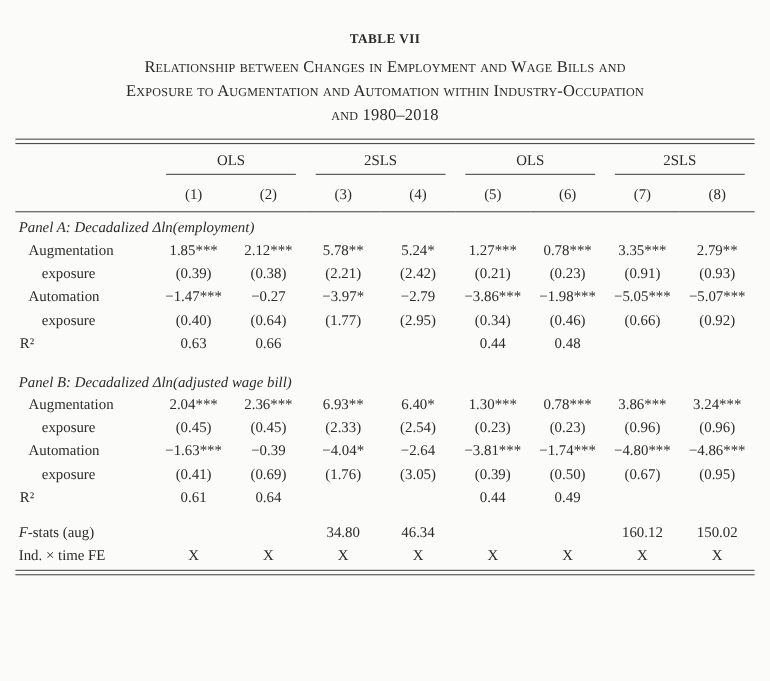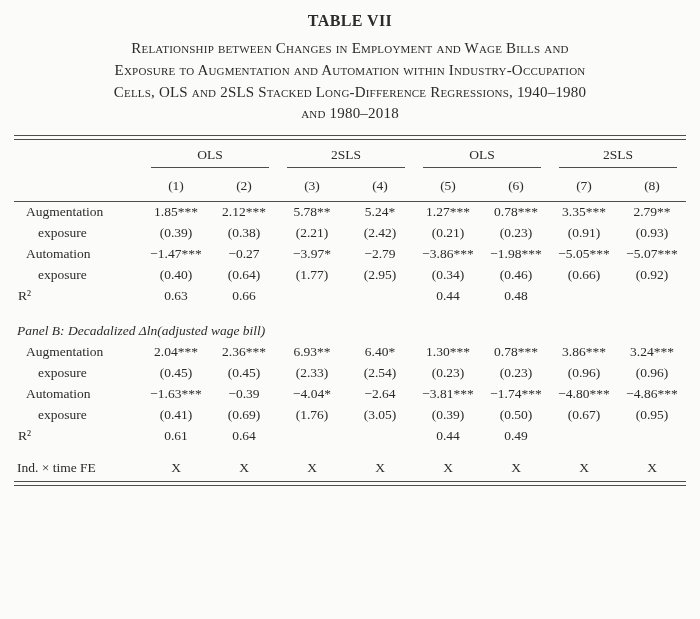--- a/index.html
+++ b/index.html
@@ -8,23 +8,23 @@
     background: #fbfbf9;
     font-family: "Liberation Serif", serif;
     color: #2b2b2b;
     overflow: hidden;
   }
   .page { padding: 8px 14px 0 14px; }
 
   .title {
     text-align: center;
     font-weight: bold;
-    font-size: 16px;
+    font-size: 12px;
     letter-spacing: 0.4px;
-    margin-top: 4px;
+    margin-top: 20px;
   }
   .subtitle {
     margin-top: 8px;
     text-align: center;
     font-variant: small-caps;
     font-size: 15px;
     line-height: 1.45;
     letter-spacing: 0.2px;
   }
 
@@ -84,21 +84,20 @@
 </head>
 <body>
 
 <div class="page">
 
   <div class="title">TABLE VII</div>
 
   <div class="subtitle">
     <div>Relationship between Changes in Employment and Wage Bills and</div>
     <div>Exposure to Augmentation and Automation within Industry-Occupation</div>
-    <div>Cells, OLS and 2SLS Stacked Long-Difference Regressions, 1940–1980</div>
     <div>and 1980–2018</div>
   </div>
 
   <div class="rule-double rule-top"></div>
 
   <table>
     <colgroup>
       <col class="c-label">
         <col>
         <col>
@@ -133,20 +132,23 @@
         <td>(3)</td>
         <td>(4)</td>
         <td>(5)</td>
         <td>(6)</td>
         <td>(7)</td>
         <td>(8)</td>
       </tr>
     </thead>
 
     <tbody>
+      <tr class="panel-row">
+        <td colspan="9">Panel A: Decadalized Δln(employment)</td>
+      </tr>
 
       <tr>
         <td class="lbl ind-1">Augmentation</td>
         <td class="num">1.85***</td>
         <td class="num">2.12***</td>
         <td class="num">5.78**</td>
         <td class="num">5.24*</td>
         <td class="num">1.27***</td>
         <td class="num">0.78***</td>
         <td class="num">3.35***</td>
@@ -259,20 +261,31 @@
         <td class="num">0.49</td>
         <td class="num"></td>
         <td class="num"></td>
       </tr>
 
       <tr class="spacer">
           <td colspan="9"></td>
         </tr>
 
       <tr>
+        <td class="lbl plain flabel">F-stats (aug)</td>
+        <td class="num"></td>
+        <td class="num"></td>
+        <td class="num">34.80</td>
+        <td class="num">46.34</td>
+        <td class="num"></td>
+        <td class="num"></td>
+        <td class="num">160.12</td>
+        <td class="num">150.02</td>
+      </tr>
+      <tr>
         <td class="lbl plain">Ind. × time FE</td>
         <td class="num">X</td>
         <td class="num">X</td>
         <td class="num">X</td>
         <td class="num">X</td>
         <td class="num">X</td>
         <td class="num">X</td>
         <td class="num">X</td>
         <td class="num">X</td>
       </tr>

